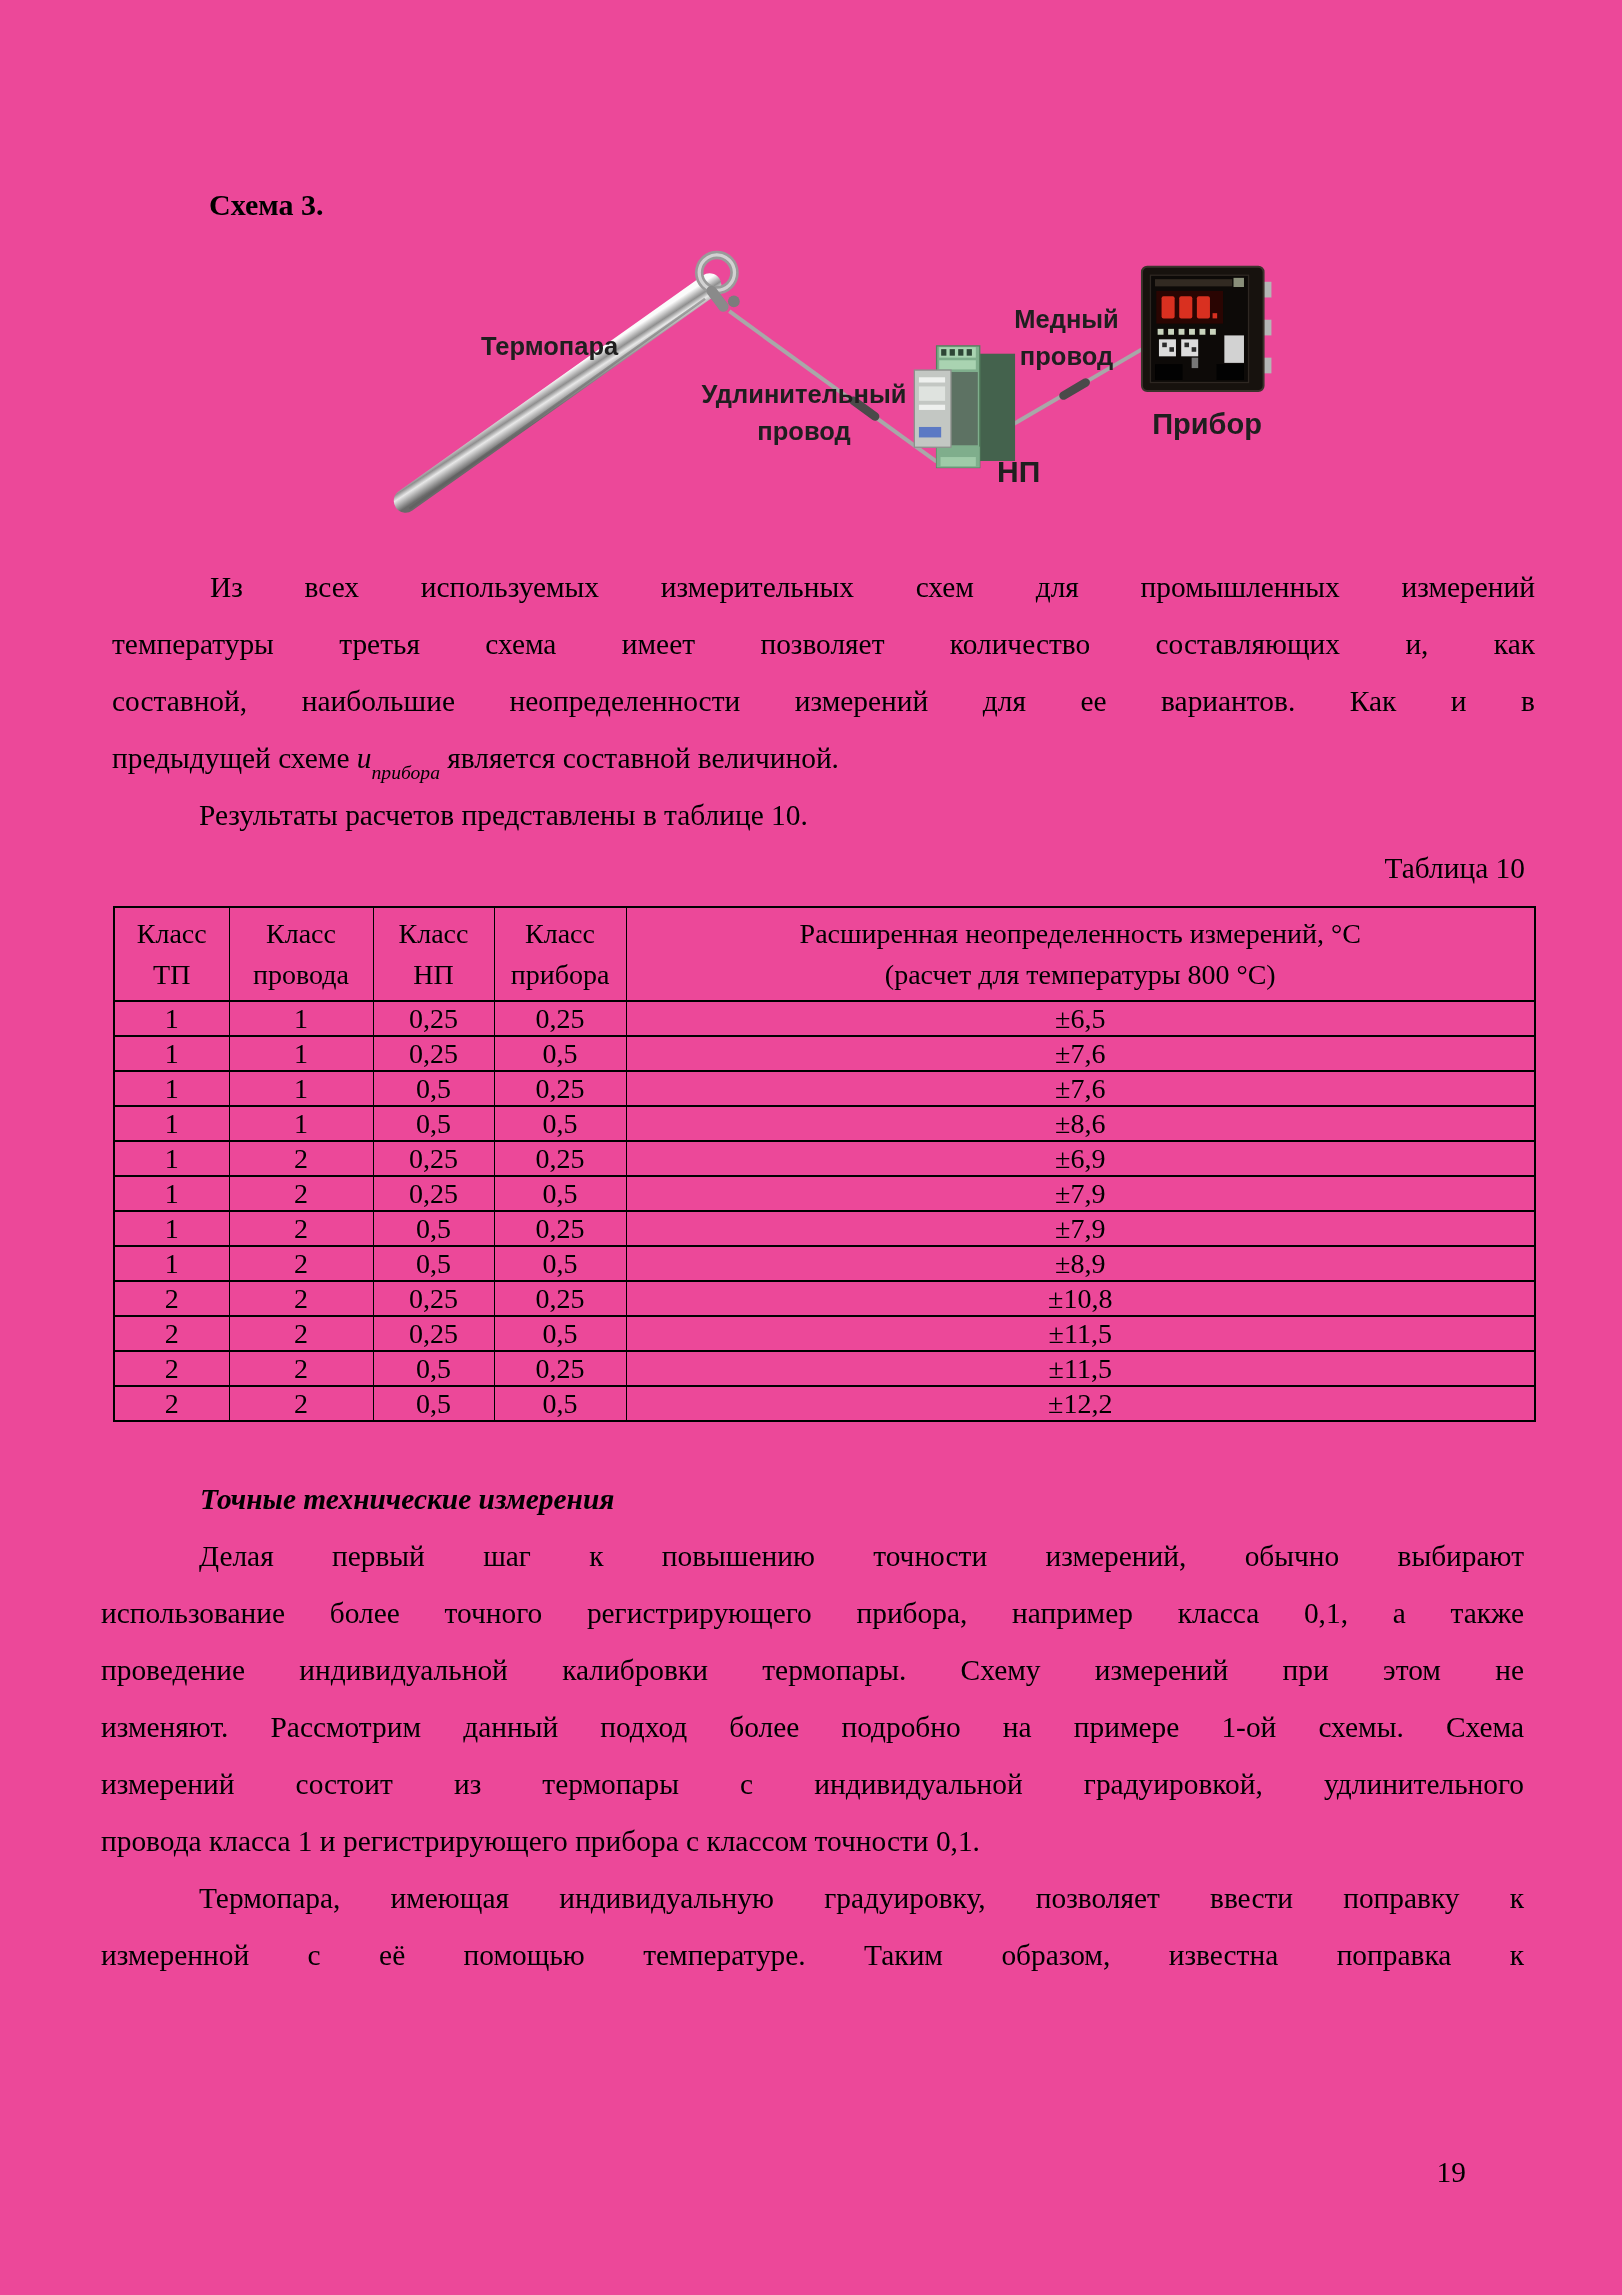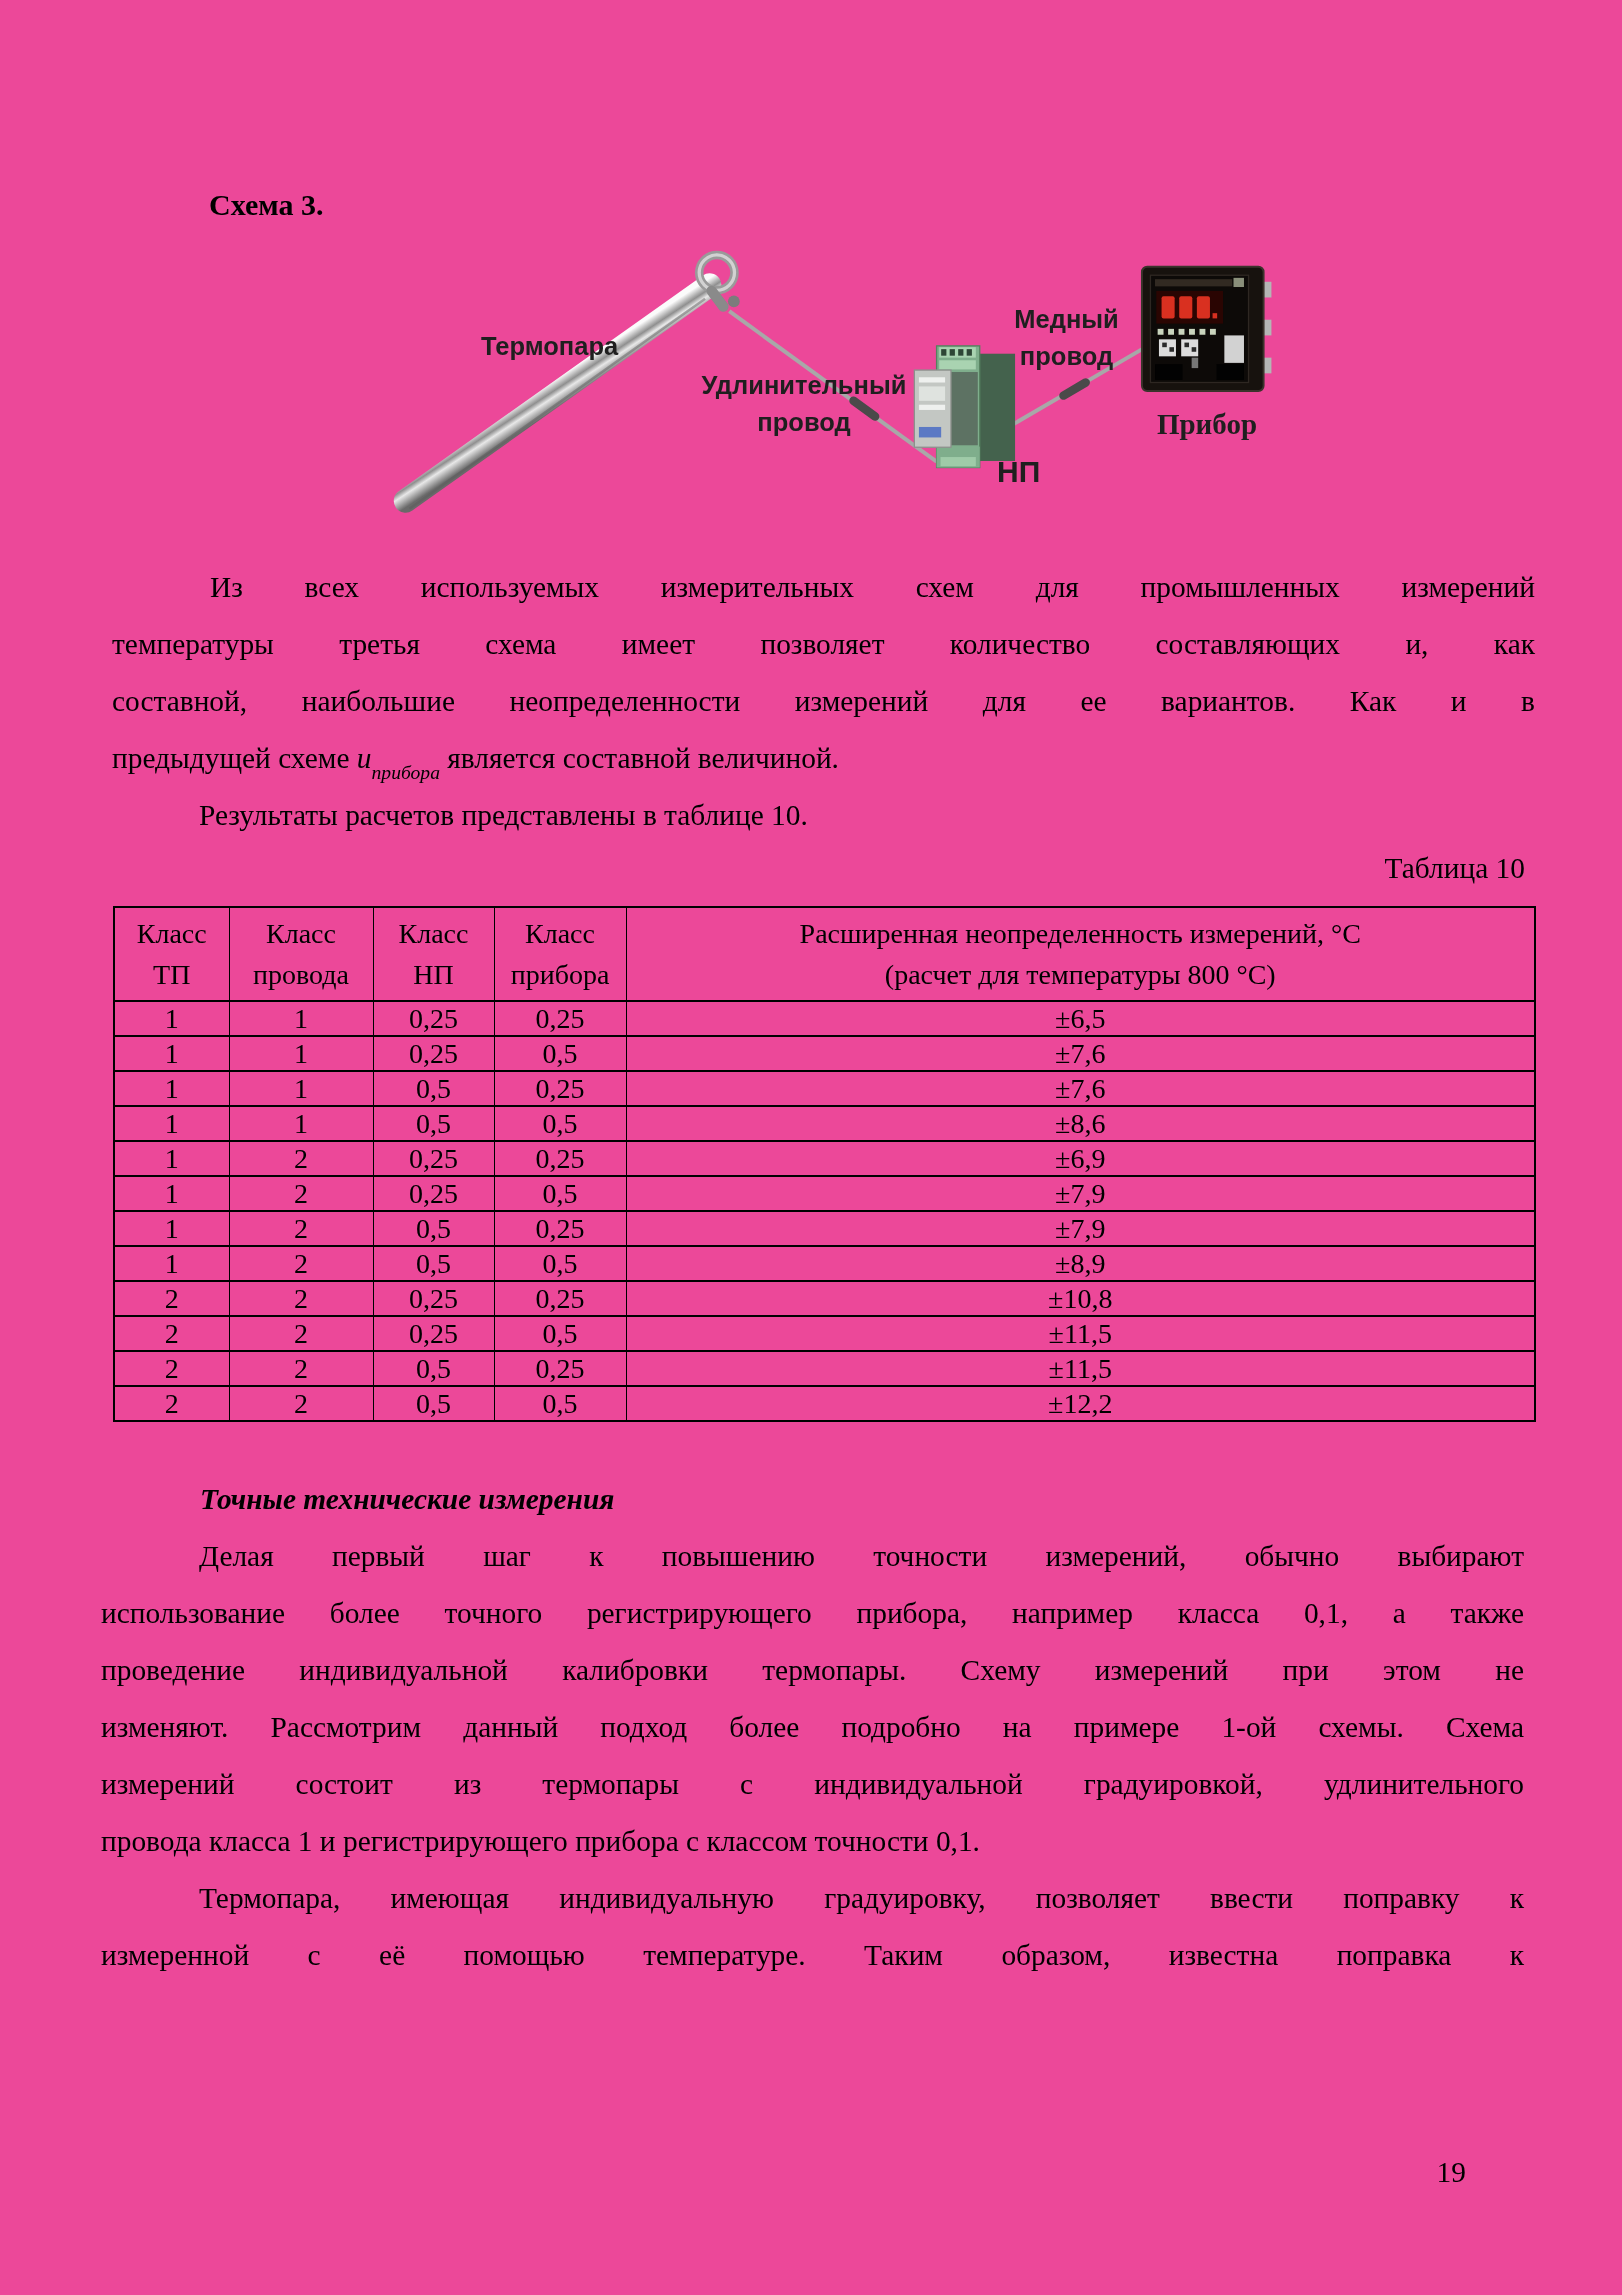--- a/index.html
+++ b/index.html
@@ -143,33 +143,33 @@
         </g>
         <rect x="1312" y="152" width="30" height="42" fill="#d2d2d2"></rect>
         <rect x="1206" y="196" width="42" height="24" fill="#020202"></rect>
         <rect x="1300" y="196" width="42" height="24" fill="#020202"></rect>
         <rect x="1262" y="186" width="10" height="16" fill="#777777"></rect>
       </g>
     </svg>
 
     <div class="fig-label" style="left:115px; top:92px;">Термопара</div>
 
-    <div class="fig-label center" style="left:304px; top:131px; width:268px;">
+    <div class="fig-label center" style="left:304px; top:140px; width:268px;">
       <div>Удлинительный</div>
       <div>провод</div>
     </div>
 
     <div class="fig-label center" style="left:625px; top:65px; width:151px;">
       <div>Медный</div>
       <div>провод</div>
     </div>
 
     <div class="fig-label" style="left:631px; top:217px; font-size:30px;">НП</div>
 
-    <div class="fig-label center" style="left:779px; top:170px; width:124px; font-size:29px;font-family:Liberation Serif, serif;">Прибор</div>
+    <div class="fig-label center" style="left:779px; top:170px; width:124px; font-size:29px;">Прибор</div>
   </div>
 
   <div class="para" style="top:559px;margin-left:11px;">
     <div class="line indent">Из всех используемых измерительных схем для промышленных измерений</div>
     <div class="line">температуры третья схема имеет позволяет количество составляющих и, как</div>
     <div class="line">составной, наибольшие неопределенности измерений для ее вариантов. Как и в</div>
     <div class="line last">
       <span>предыдущей схеме</span>
       <span class="formula"><span class="fi">u</span><sub class="fsub">прибора</sub></span>
       <span>является составной величиной.</span>

